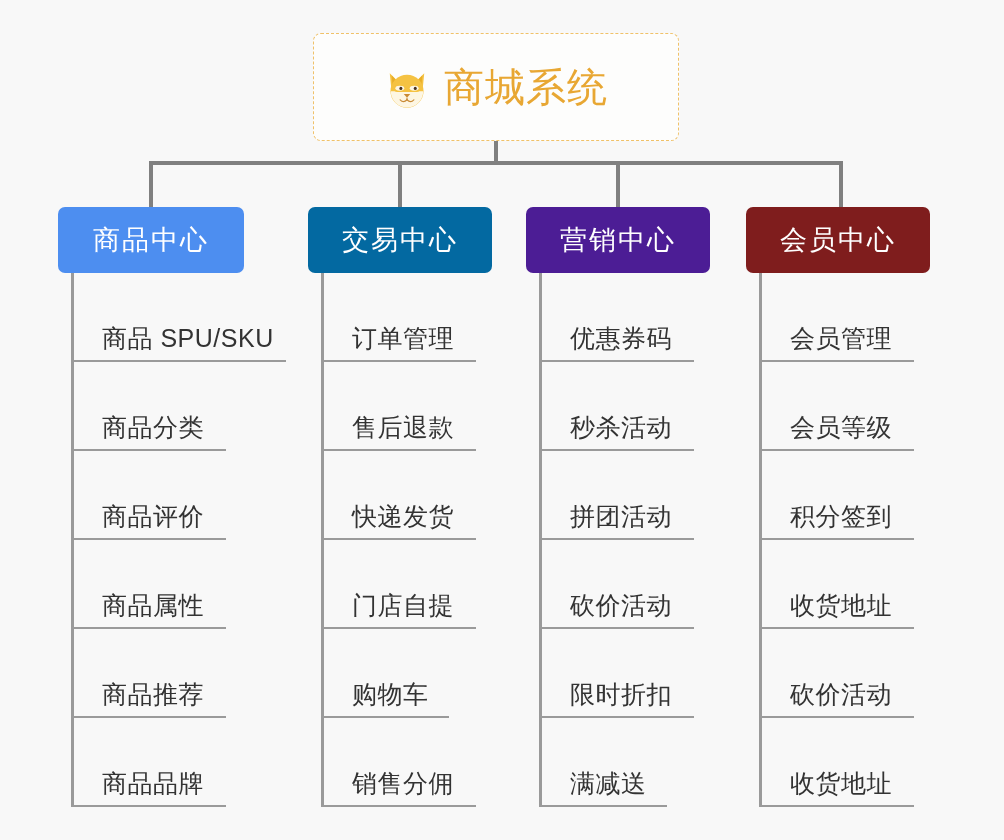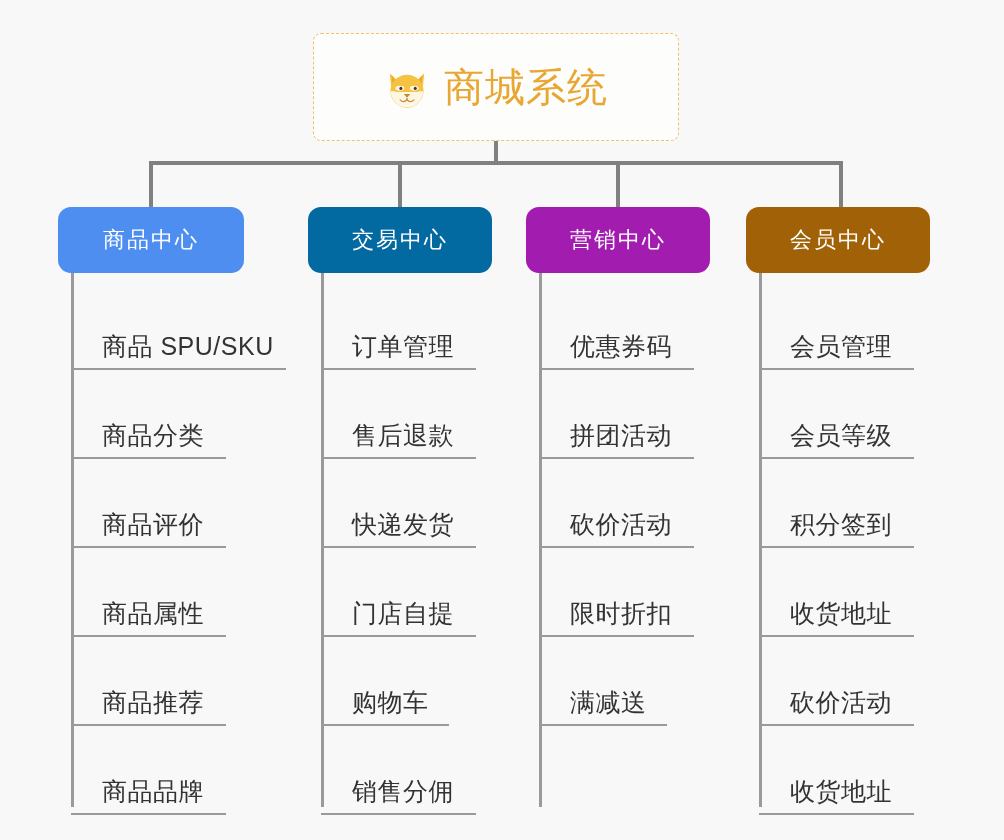--- a/index.html
+++ b/index.html
@@ -67,33 +67,33 @@
     background: #808080;
   }
 
   
   .col {
     position: absolute;
     top: 207px;
   }
   .col-header {
     height: 66px;
-    border-radius: 13px;
+    border-radius: 7px;
     display: flex;
     align-items: center;
     justify-content: center;
     color: #ffffff;
-    font-size: 22px;
+    font-size: 27px;
     letter-spacing: 2px;
     box-sizing: border-box;
   }
   .col-body {
     position: relative;
     margin-top: 0;
-    padding-top: 8px;
+    padding-top: 0;
   }
   .spine {
     position: absolute;
     left: 13px;
     top: 0;
     width: 3px;
     background: #9a9a9a;
   }
   .leaf {
     position: relative;
@@ -215,27 +215,31 @@
         <span class="leaf-rule" style="width:128px;"></span>
       </div>
       <div class="leaf">
         <span class="leaf-label">销售分佣</span>
         <span class="leaf-rule" style="width:155px;"></span>
       </div>
     </div>
   </div>
 
   <div class="col" style="left:526px; width:184px;">
-    <div class="col-header" style="background:#a21caf;">
+    <div class="col-header" style="background:#4c1d95;">
       <span>营销中心</span>
     </div>
     <div class="col-body">
       <div class="spine" style="height:534px;"></div>
       <div class="leaf">
         <span class="leaf-label">优惠券码</span>
+        <span class="leaf-rule" style="width:155px;"></span>
+      </div>
+      <div class="leaf">
+        <span class="leaf-label">秒杀活动</span>
         <span class="leaf-rule" style="width:155px;"></span>
       </div>
       <div class="leaf">
         <span class="leaf-label">拼团活动</span>
         <span class="leaf-rule" style="width:155px;"></span>
       </div>
       <div class="leaf">
         <span class="leaf-label">砍价活动</span>
         <span class="leaf-rule" style="width:155px;"></span>
       </div>
@@ -244,21 +248,21 @@
         <span class="leaf-rule" style="width:155px;"></span>
       </div>
       <div class="leaf">
         <span class="leaf-label">满减送</span>
         <span class="leaf-rule" style="width:128px;"></span>
       </div>
     </div>
   </div>
 
   <div class="col" style="left:746px; width:184px;">
-    <div class="col-header" style="background:#a16207;">
+    <div class="col-header" style="background:#7f1d1d;">
       <span>会员中心</span>
     </div>
     <div class="col-body">
       <div class="spine" style="height:534px;"></div>
       <div class="leaf">
         <span class="leaf-label">会员管理</span>
         <span class="leaf-rule" style="width:155px;"></span>
       </div>
       <div class="leaf">
         <span class="leaf-label">会员等级</span>

